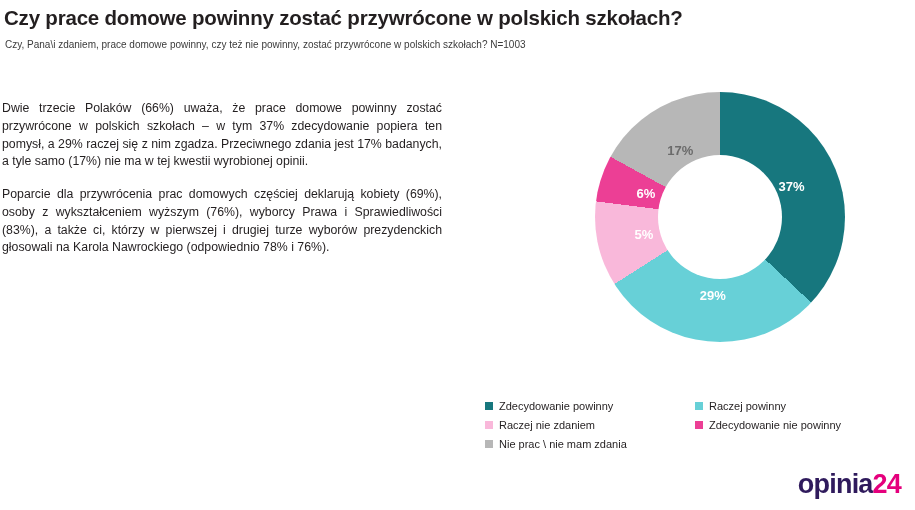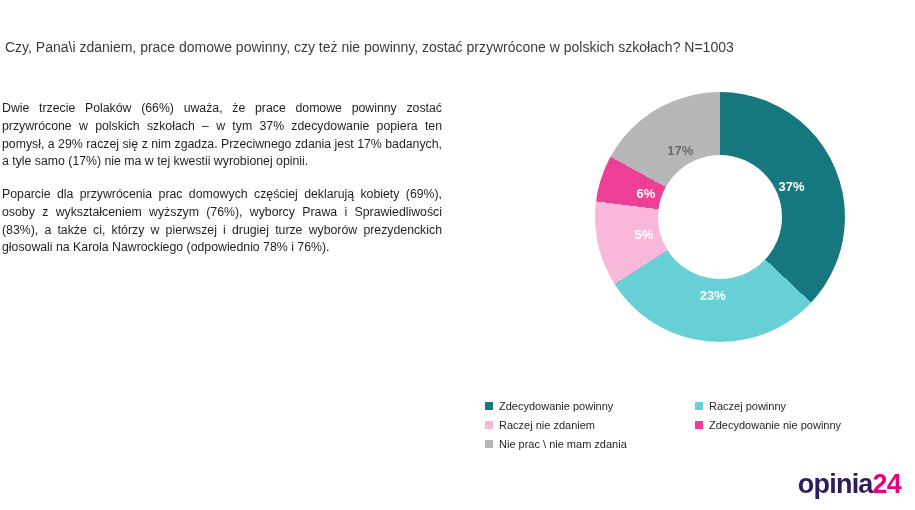--- a/index.html
+++ b/index.html
@@ -32,21 +32,21 @@
     font-weight: bold;
     letter-spacing: -0.2px;
     color: #231f20;
     line-height: 1.15;
   }
   .subtitle {
     position: absolute;
     left: 5px;
     top: 38px;
     width: 880px;
-    font-size: 14px;
+    font-size: 10px;
     color: #3b3b3b;
     line-height: 1.3;
   }
 
   
   .body-text {
     position: absolute;
     left: 2px;
     width: 440px;
     font-size: 12.3px;
@@ -141,32 +141,33 @@
     letter-spacing: -0.8px;
   }
   .logo .op { color: #2f1a5c; }
   .logo .num { color: #e5007d; }
 </style>
 </head>
 <body>
 
 <div class="page">
 
+  <div class="title">Czy prace domowe powinny zostać przywrócone w polskich szkołach?</div>
   <div class="subtitle">Czy, Pana\i zdaniem, prace domowe powinny, czy też nie powinny, zostać przywrócone w polskich szkołach? N=1003</div>
 
   <div class="body-text" id="para1">Dwie trzecie Polaków (66%) uważa, że prace domowe powinny zostać przywrócone w polskich szkołach – w tym 37% zdecydowanie popiera ten pomysł, a 29% raczej się z nim zgadza. Przeciwnego zdania jest 17% badanych, a tyle samo (17%) nie ma w tej kwestii wyrobionej opinii.</div>
   <div class="body-text" id="para2">Poparcie dla przywrócenia prac domowych częściej deklarują kobiety (69%), osoby z wykształceniem wyższym (76%), wyborcy Prawa i Sprawiedliwości (83%), a także ci, którzy w pierwszej i drugiej turze wyborów prezydenckich głosowali na Karola Nawrockiego (odpowiednio 78% i 76%).</div>
 
   <div class="chart-area">
     <div class="donut-wrap">
       <div class="donut" id="donut-ring" style="background: conic-gradient(rgb(23, 119, 126) 0deg, rgb(23, 119, 126) 133.2deg, rgb(103, 208, 215) 133.2deg, rgb(103, 208, 215) 237.6deg, rgb(249, 184, 218) 237.6deg, rgb(249, 184, 218) 277.2deg, rgb(236, 63, 149) 277.2deg, rgb(236, 63, 149) 298.8deg, rgb(183, 183, 183) 298.8deg, rgb(183, 183, 183) 360deg);"></div>
       <div class="donut-hole"></div>
       <div id="slice-labels">
           <div class="slice-label" style="left: 196.6px; top: 94px; color: rgb(255, 255, 255);">37%</div>
-          <div class="slice-label" style="left: 117.7px; top: 202.7px; color: rgb(255, 255, 255);">23%</div>
+          <div class="slice-label" style="left: 117.7px; top: 202.7px; color: rgb(255, 255, 255);">29%</div>
           <div class="slice-label" style="left: 48.9px; top: 142px; color: rgb(255, 255, 255);">5%</div>
           <div class="slice-label" style="left: 50.8px; top: 100.9px; color: rgb(255, 255, 255);">6%</div>
           <div class="slice-label dark" style="left: 85.3px; top: 57.9px; color: rgb(107, 107, 107); text-align: right;">17%</div>
         </div>
     </div>
   </div>
 
   <div class="legend" id="legend">
       <div class="legend-row">
         <div class="legend-item">

